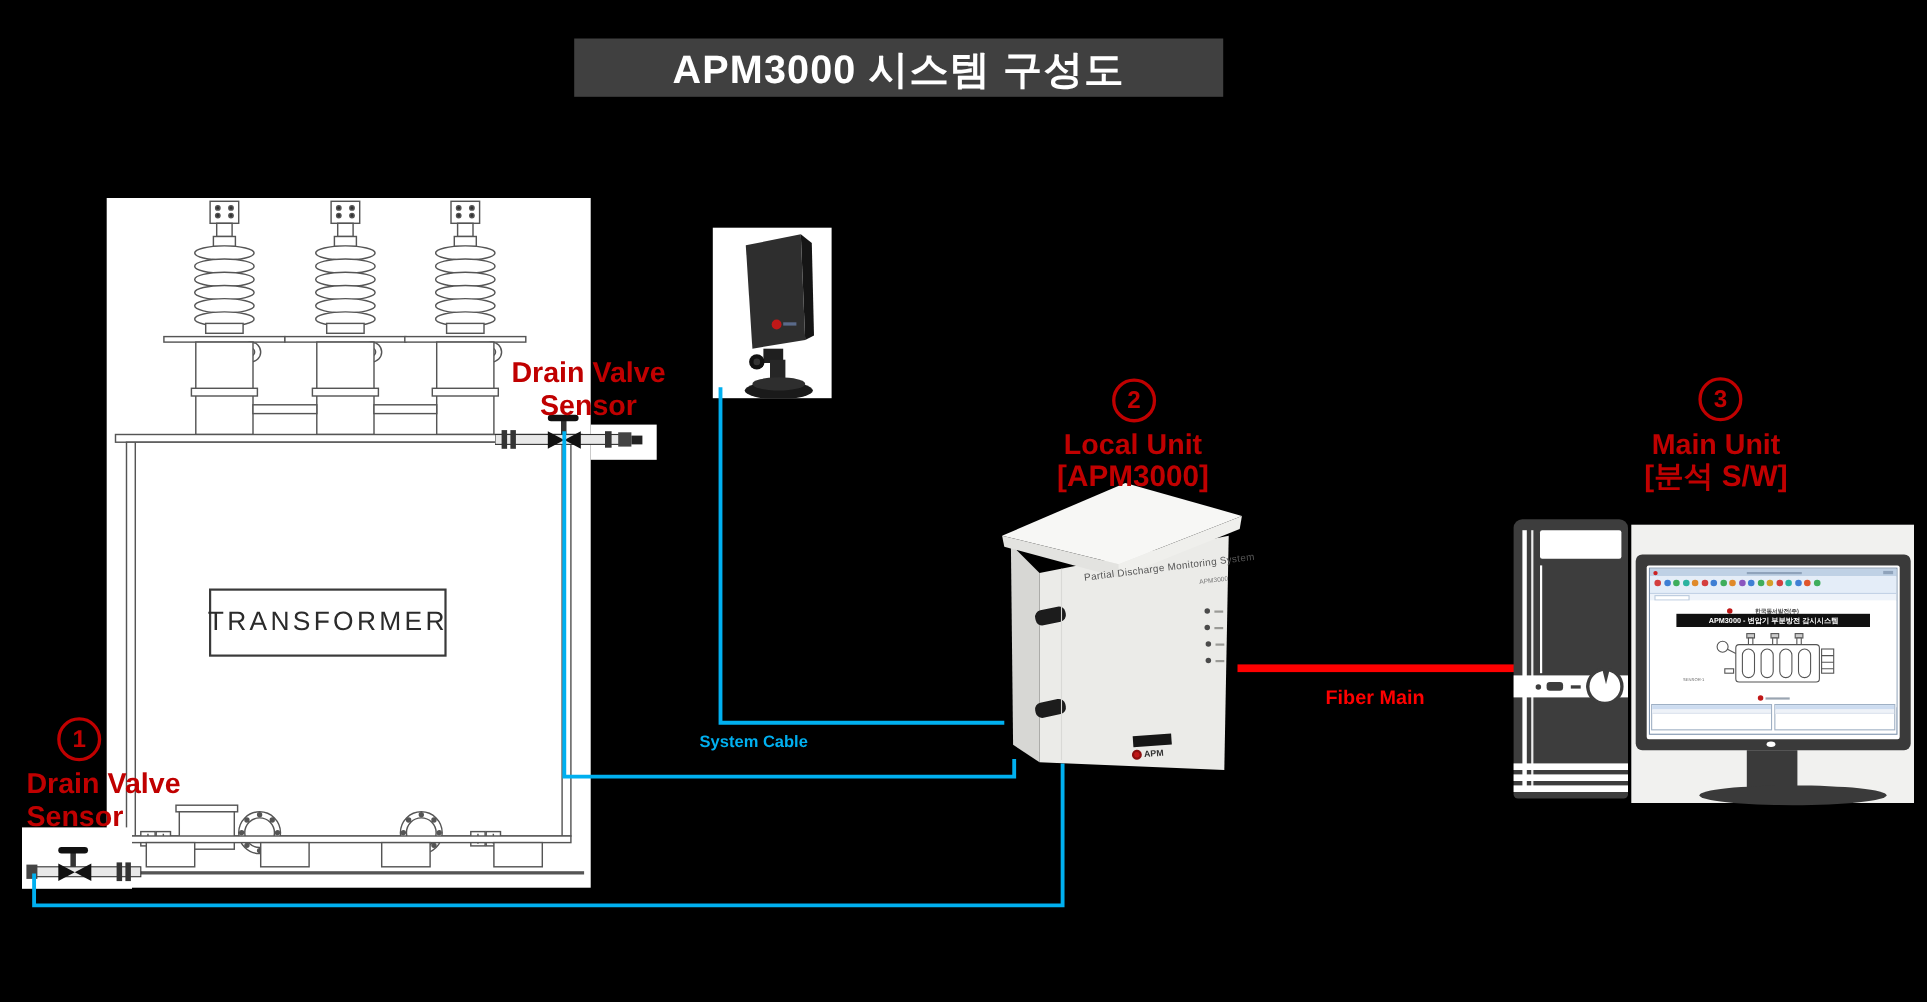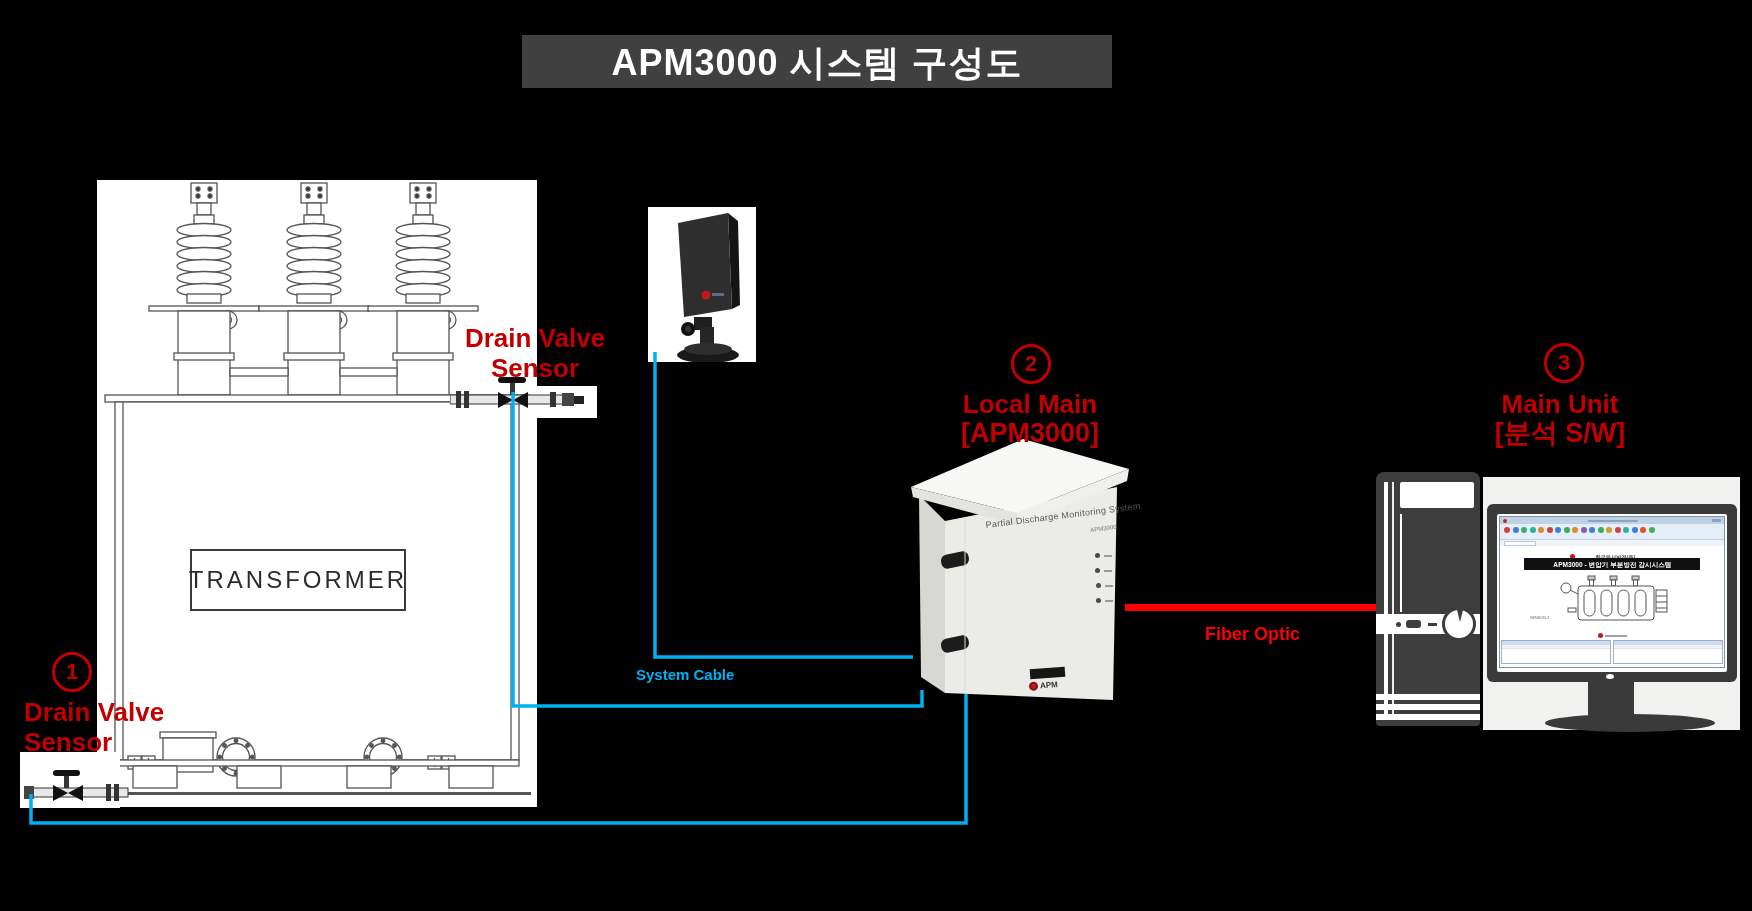--- a/index.html
+++ b/index.html
@@ -180,21 +180,21 @@
 
         <rect x="18" y="580" width="404" height="6"></rect>
         <rect x="36" y="586" width="44" height="22"></rect>
           <rect x="140" y="586" width="44" height="22"></rect>
           <rect x="250" y="586" width="44" height="22"></rect>
           <rect x="352" y="586" width="44" height="22"></rect>
         <rect x="6" y="612" width="428" height="3" fill="#555" stroke="none"></rect>
       </g>
     </svg>
     
-    <div class="abs t-label-box" style="left:93px;top:369px;width:212px;height:58px;">
+    <div class="abs t-label-box" style="left:93px;top:355px;width:212px;height:58px;">
       <span>TRANSFORMER</span>
     </div>
   </div>
 
   <div class="abs" style="left:450px;top:362px;width:150px;height:58px;">
     <svg width="150" height="58" viewBox="0 0 150 58">
       <rect x="87" y="24" width="60" height="32" fill="#fff"></rect>
       <rect x="0" y="33" width="118" height="9" fill="#e8e8e8" stroke="#333"></rect>
       <rect x="6" y="29" width="5" height="17" fill="#333"></rect>
         <rect x="14" y="29" width="5" height="17" fill="#333"></rect>
@@ -282,25 +282,25 @@
     <div class="abs cab-strip" style="left:125px;top:243px;width:35px;height:10px;"></div>
     <div class="abs cab-logo" style="left:124px;top:256px;">
       <span class="dot"></span>
       <span class="txt">APM</span>
     </div>
   </div>
 
   <div class="abs num-circle" style="left:1011px;top:344px;">
     <span>2</span>
   </div>
-  <div class="abs red-label" style="left:950px;top:390px;width:160px;text-align:center;font-size:26px;">Local Main</div>
+  <div class="abs red-label" style="left:950px;top:390px;width:160px;text-align:center;font-size:26px;">Local Unit</div>
   <div class="abs red-label" style="left:950px;top:418px;width:160px;text-align:center;font-size:27px;">[APM3000]</div>
 
   <div class="abs" style="left:1125px;top:604px;width:253px;height:7px;background:#FF0000;"></div>
-  <div class="abs fiber-label" style="left:1205px;top:624px;">Fiber Optic</div>
+  <div class="abs fiber-label" style="left:1205px;top:624px;">Fiber Main</div>
 
   <div class="abs" style="left:1372px;top:466px;width:112px;height:264px;">
     <div class="tower-part" style="left:4px;top:6px;width:104px;height:254px;border-radius:8px 8px 4px 4px;"></div>
     <div class="tower-white" style="left:12px;top:16px;width:4px;height:234px;"></div>
     <div class="tower-white" style="left:20px;top:16px;width:2px;height:234px;opacity:.9;"></div>
     <div class="tower-white" style="left:28px;top:16px;width:74px;height:26px;border-radius:2px;"></div>
     <div class="tower-white" style="left:28px;top:48px;width:2px;height:98px;"></div>
     <div class="tower-white" style="left:4px;top:148px;width:104px;height:20px;"></div>
     <div class="tower-part" style="left:24px;top:156px;width:5px;height:5px;border-radius:50%;"></div>
     <div class="tower-part" style="left:34px;top:154px;width:15px;height:8px;border-radius:3px;"></div>

